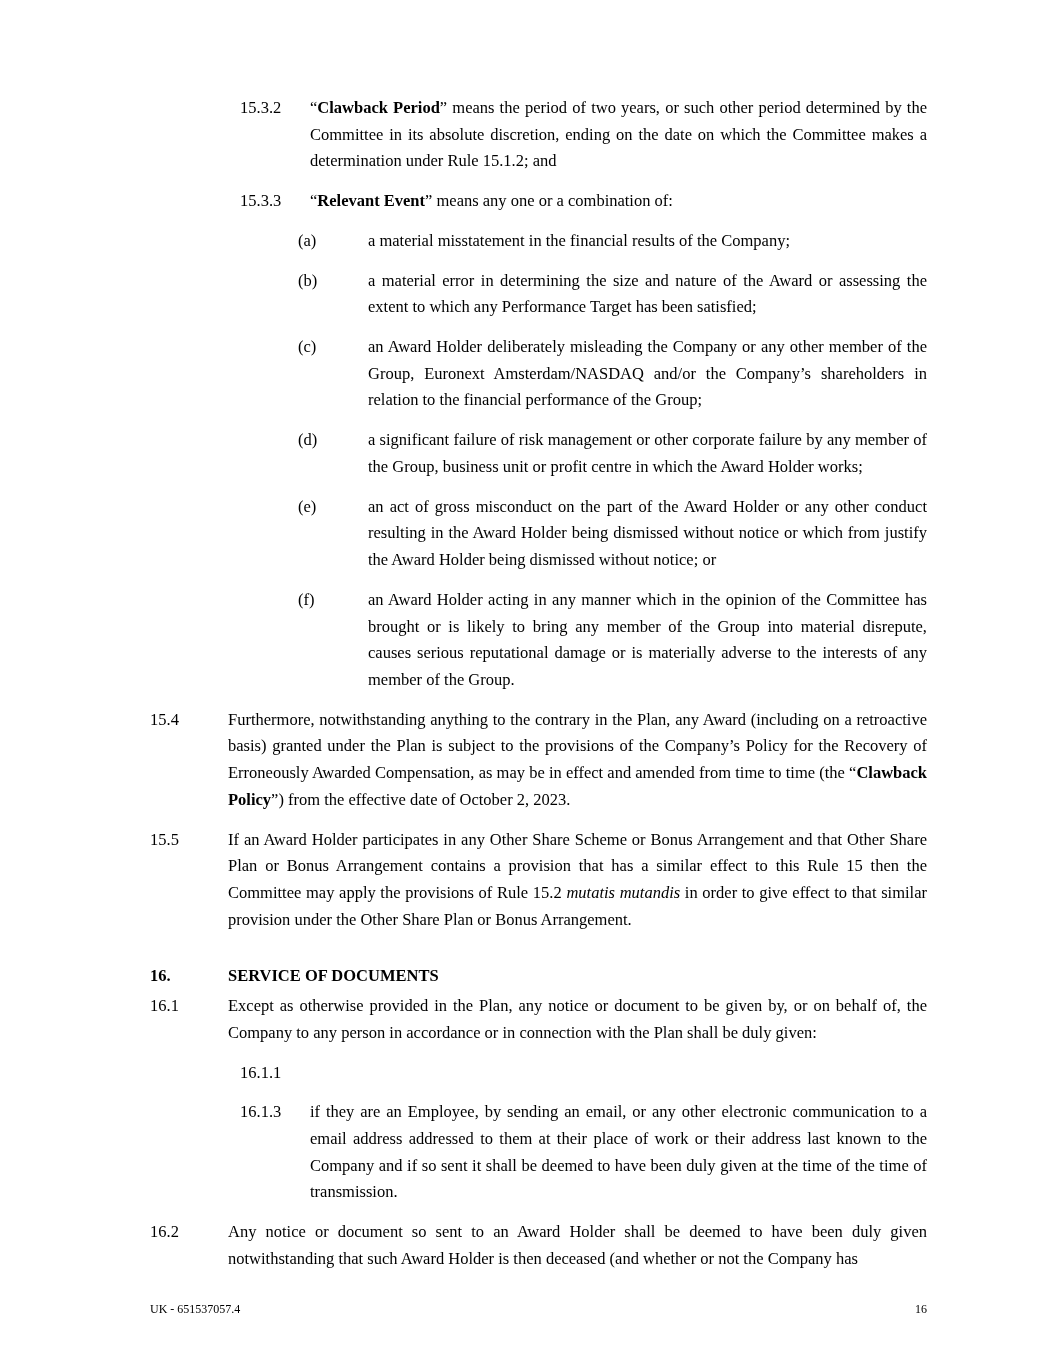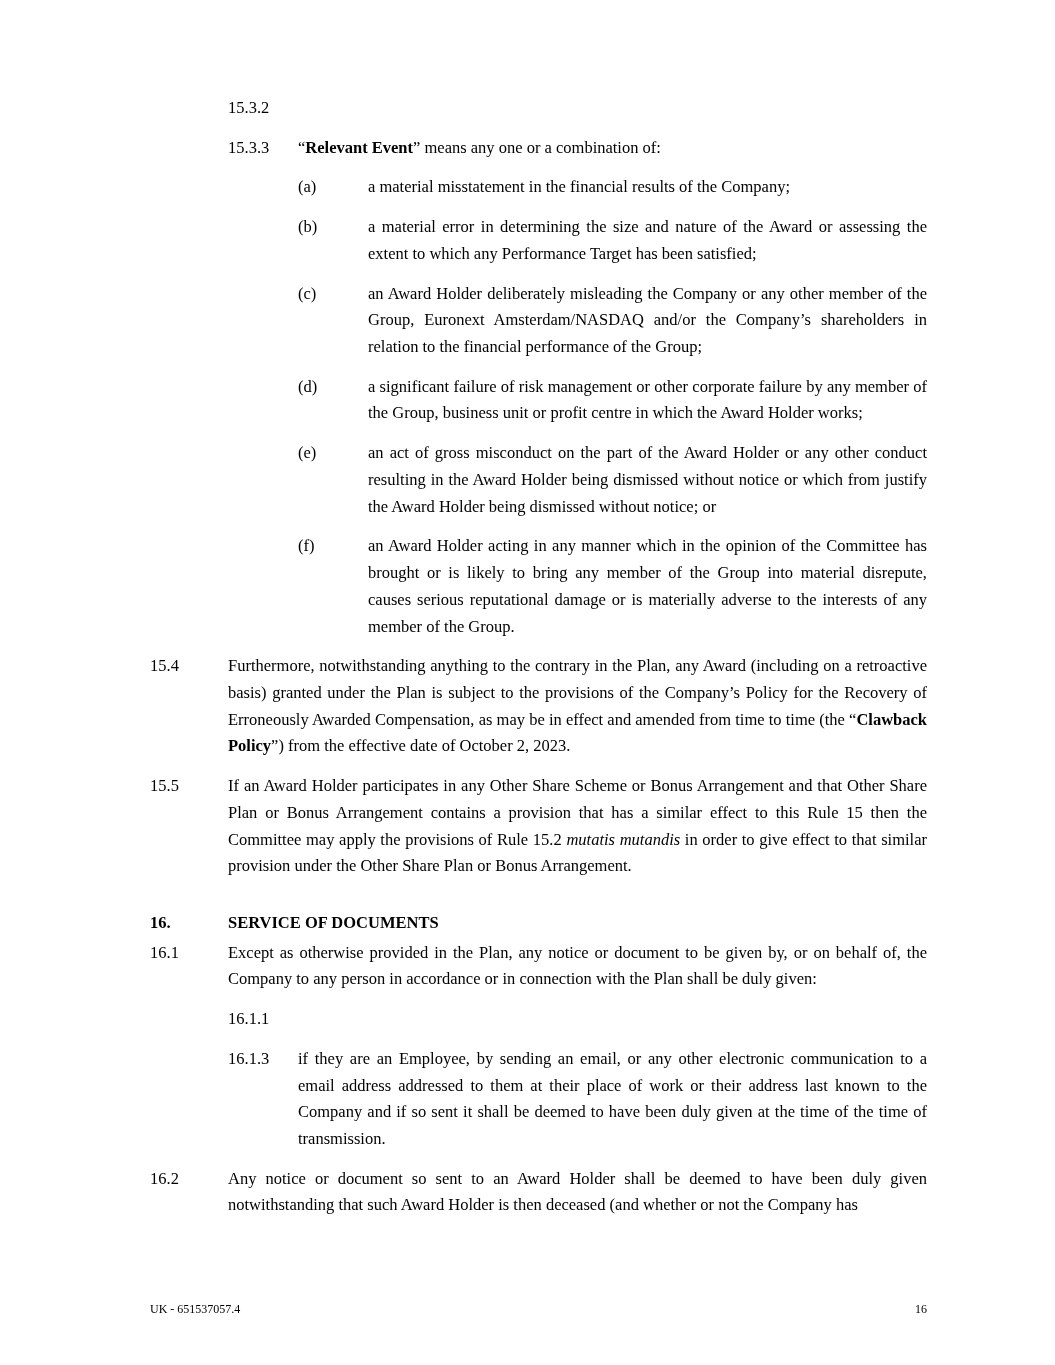--- a/index.html
+++ b/index.html
@@ -37,21 +37,21 @@
   .clause .txt {
     flex: 1 1 auto;
     text-align: justify;
     text-justify: inter-word;
   }
   
   .lvl1 { margin-left: 0; }
   .lvl1 .num { width: 78px; }
   
   .lvl2 { margin-left: 78px; }
-  .lvl2 .num { width: 70px; }
+  .lvl2 .num { width: 70px; margin-left: 12px; }
   
   .lvl3 { margin-left: 148px; }
   .lvl3 .num { width: 70px; }
 
   .heading {
     display: flex;
     margin-top: 30px;
     margin-bottom: 3px;
     font-weight: bold;
   }
@@ -80,20 +80,21 @@
 </style>
 </head>
 <body>
 
 <div class="page">
 
   <div class="content">
 
     <div class="clause lvl2">
       <div class="num">15.3.2</div>
+      <div class="txt"><span>“</span><b>Clawback Period</b><span>” means the period of two years, or such other period determined by the Committee in its absolute discretion, ending on the date on which the Committee makes a determination under Rule 15.1.2; and</span></div>
     </div>
 
     <div class="clause lvl2">
       <div class="num">15.3.3</div>
       <div class="txt"><span>“</span><b>Relevant Event</b><span>” means any one or a combination of:</span></div>
     </div>
 
     <div class="clause lvl3">
       <div class="num">(a)</div>
       <div class="txt">a material misstatement in the financial results of the Company;</div>

